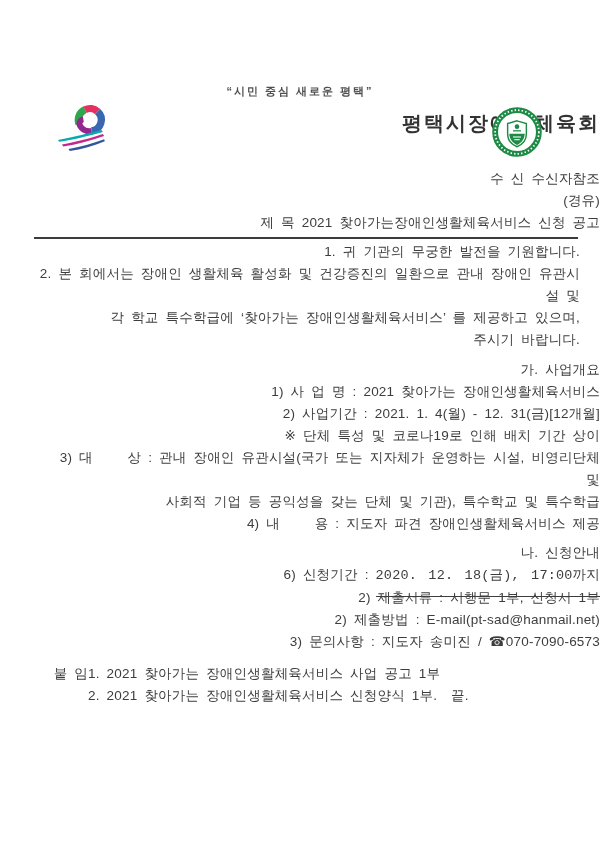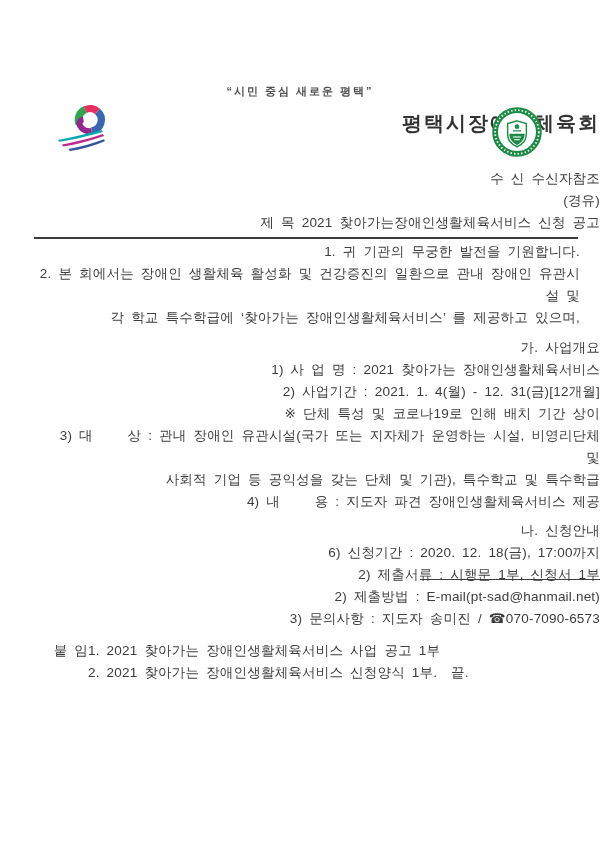--- a/index.html
+++ b/index.html
@@ -57,21 +57,22 @@
   .rule {
     margin: 3px 0 2px 34px;
     width: 544px; height: 0;
     border-top: 2px solid #3c3c3c;
   }
   .gap8  { height: 8px; }
   .gap7  { height: 7px; }
   .gap10 { height: 10px; }
   .underlined {
     border-bottom: 1px solid #3d3d3d;
-    padding-bottom: 19px;
+    padding-bottom: 13px;
+    font-family: Liberation Mono, monospace;
   }
   .att-row { display: flex; margin-left: 45px; }
   .att-label { width: 43px; flex: none; white-space: pre-wrap; }
   .att-text { white-space: pre-wrap; }
 </style>
 </head>
 <body>
 
 <div class="page">
 
@@ -108,20 +109,21 @@
 
   <div class="doc">
     <div class="line ml-recipient">수 신 수신자참조</div>
     <div class="line ml-via">(경유)</div>
     <div class="line ml-subject">제 목 2021 찾아가는장애인생활체육서비스 신청 공고</div>
     <div class="rule"></div>
 
     <div class="line ml-body">1. 귀 기관의 무궁한 발전을 기원합니다.</div>
     <div class="line ml-body">2. 본 회에서는 장애인 생활체육 활성화 및 건강증진의 일환으로 관내 장애인 유관시설 및</div>
     <div class="line ml-body">각 학교 특수학급에 ‘찾아가는 장애인생활체육서비스’ 를 제공하고 있으며,</div>
+    <div class="line ml-body">주시기 바랍니다.</div>
 
     <div class="gap8"></div>
     <div class="line ml-sec">가. 사업개요</div>
     <div class="line ml-item">1) 사 업 명 : 2021 찾아가는 장애인생활체육서비스</div>
     <div class="line ml-item">2) 사업기간 : 2021. 1. 4(월) - 12. 31(금)[12개월]</div>
     <div class="line ml-note">※ 단체 특성 및 코로나19로 인해 배치 기간 상이</div>
     <div class="line ml-item">3) 대     상 : 관내 장애인 유관시설(국가 또는 지자체가 운영하는 시설, 비영리단체 및</div>
     <div class="line ml-wrap">사회적 기업 등 공익성을 갖는 단체 및 기관), 특수학교 및 특수학급</div>
     <div class="line ml-item">4) 내     용 : 지도자 파견 장애인생활체육서비스 제공</div>
 

